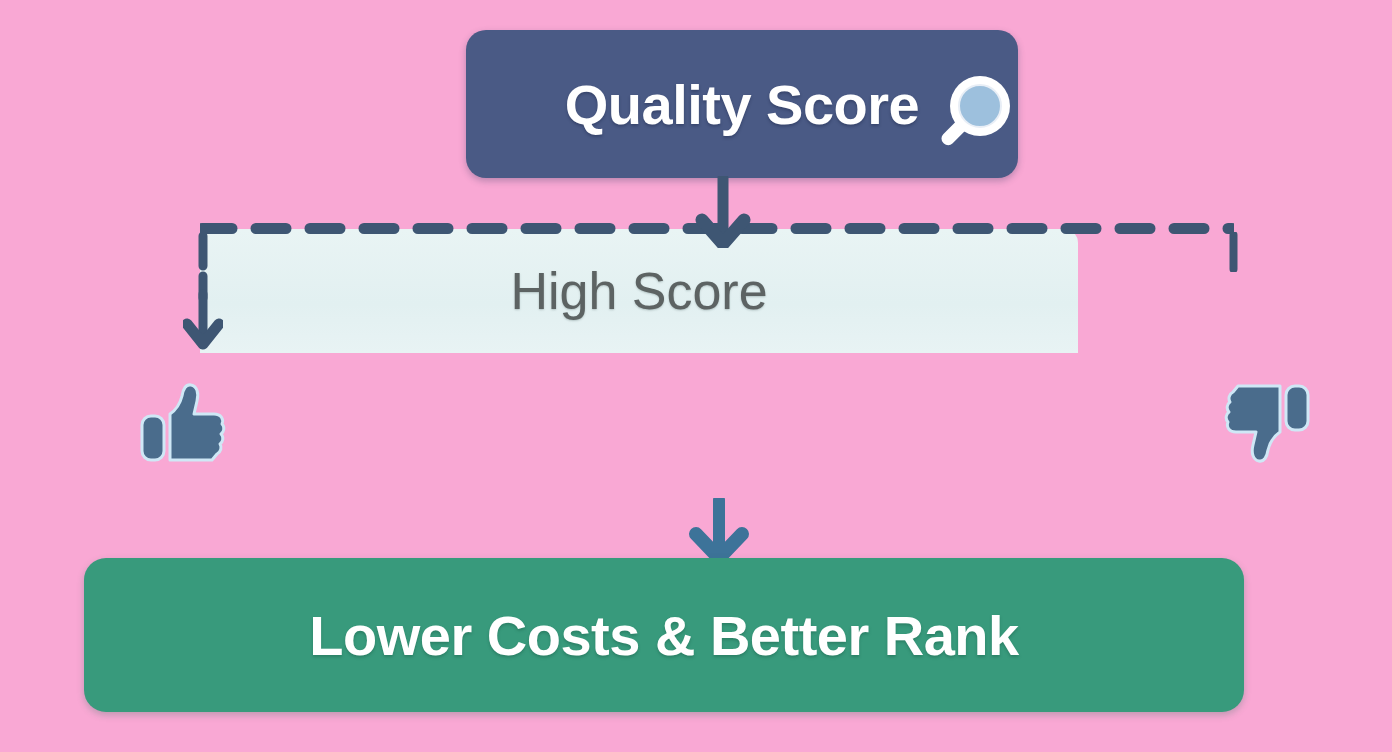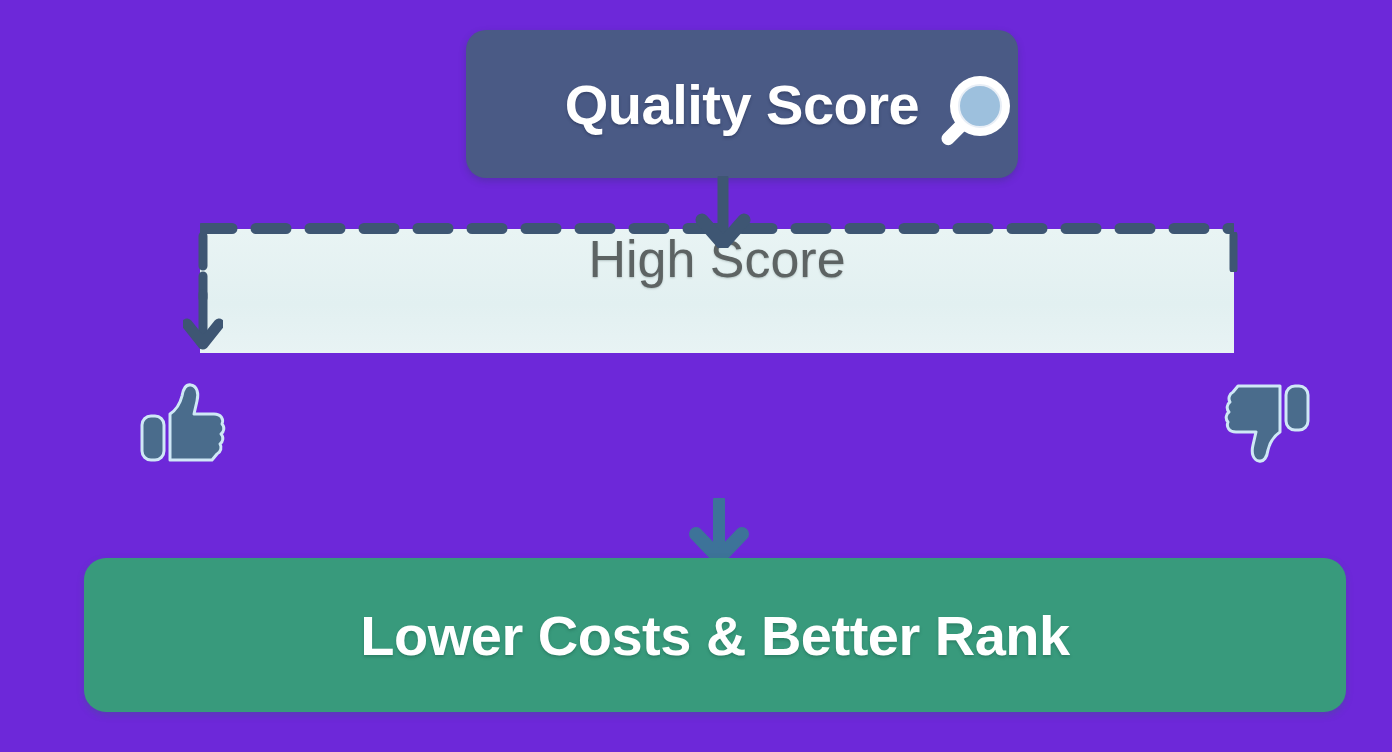--- a/index.html
+++ b/index.html
@@ -7,21 +7,21 @@
     padding: 0;
     background: #ffffff;
   }
   body {
     font-family: "Liberation Sans", "DejaVu Sans", sans-serif;
   }
   #canvas {
     position: relative;
     width: 1392px;
     height: 752px;
-    background: #6d28d9;
+    background: #f9a8d4;
     overflow: hidden;
   }
 
   
   .node-quality {
     position: absolute;
     left: 466px;
     top: 30px;
     width: 552px;
     height: 148px;
@@ -49,26 +49,26 @@
     width: 96px;
     height: 96px;
     pointer-events: none;
   }
 
   
   .node-high {
     position: absolute;
     left: 200px;
     top: 229px;
-    width: 1034px;
+    width: 878px;
     height: 124px;
     background: linear-gradient(180deg, #e9f4f4 0%, #e2f0f1 60%, #e8f3f4 100%);
     border-radius: 14px 14px 0 0;
     display: flex;
-    align-items: flex-start;
+    align-items: center;
     justify-content: center;
     box-sizing: border-box;
   }
   .node-high .label {
     font-size: 52px;
     font-weight: normal;
     color: #5d6363;
     white-space: nowrap;
     text-shadow: 0 1px 2px rgba(120,140,140,0.45);
   }
@@ -126,21 +126,21 @@
     height: 98px;
   }
   .thumb-up   { left: 134px; }
   .thumb-down { left: 1218px; }
 
   
   .node-result {
     position: absolute;
     left: 84px;
     top: 558px;
-    width: 1262px;
+    width: 1160px;
     height: 154px;
     background: #389a7c;
     border-radius: 22px;
     box-shadow: 0 3px 7px rgba(40,110,90,0.28);
     display: flex;
     align-items: center;
     justify-content: center;
     box-sizing: border-box;
   }
   .node-result .label {

